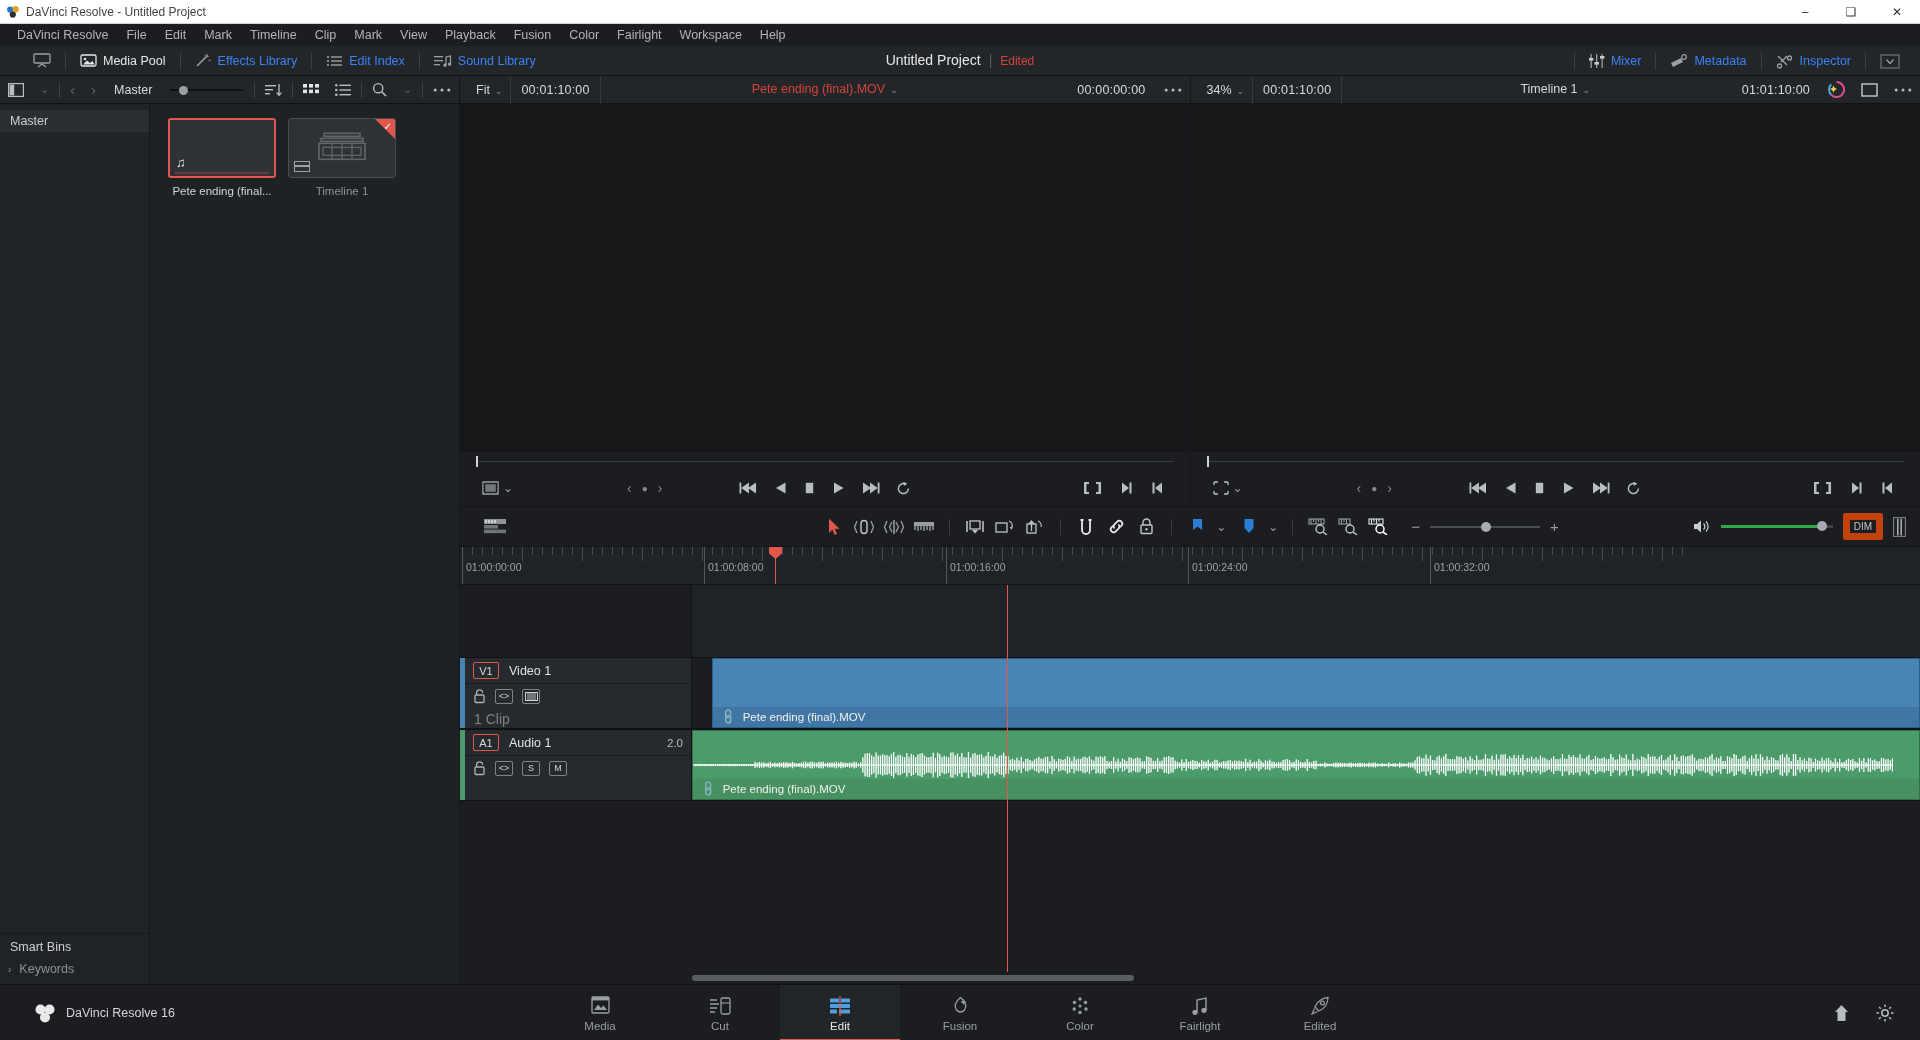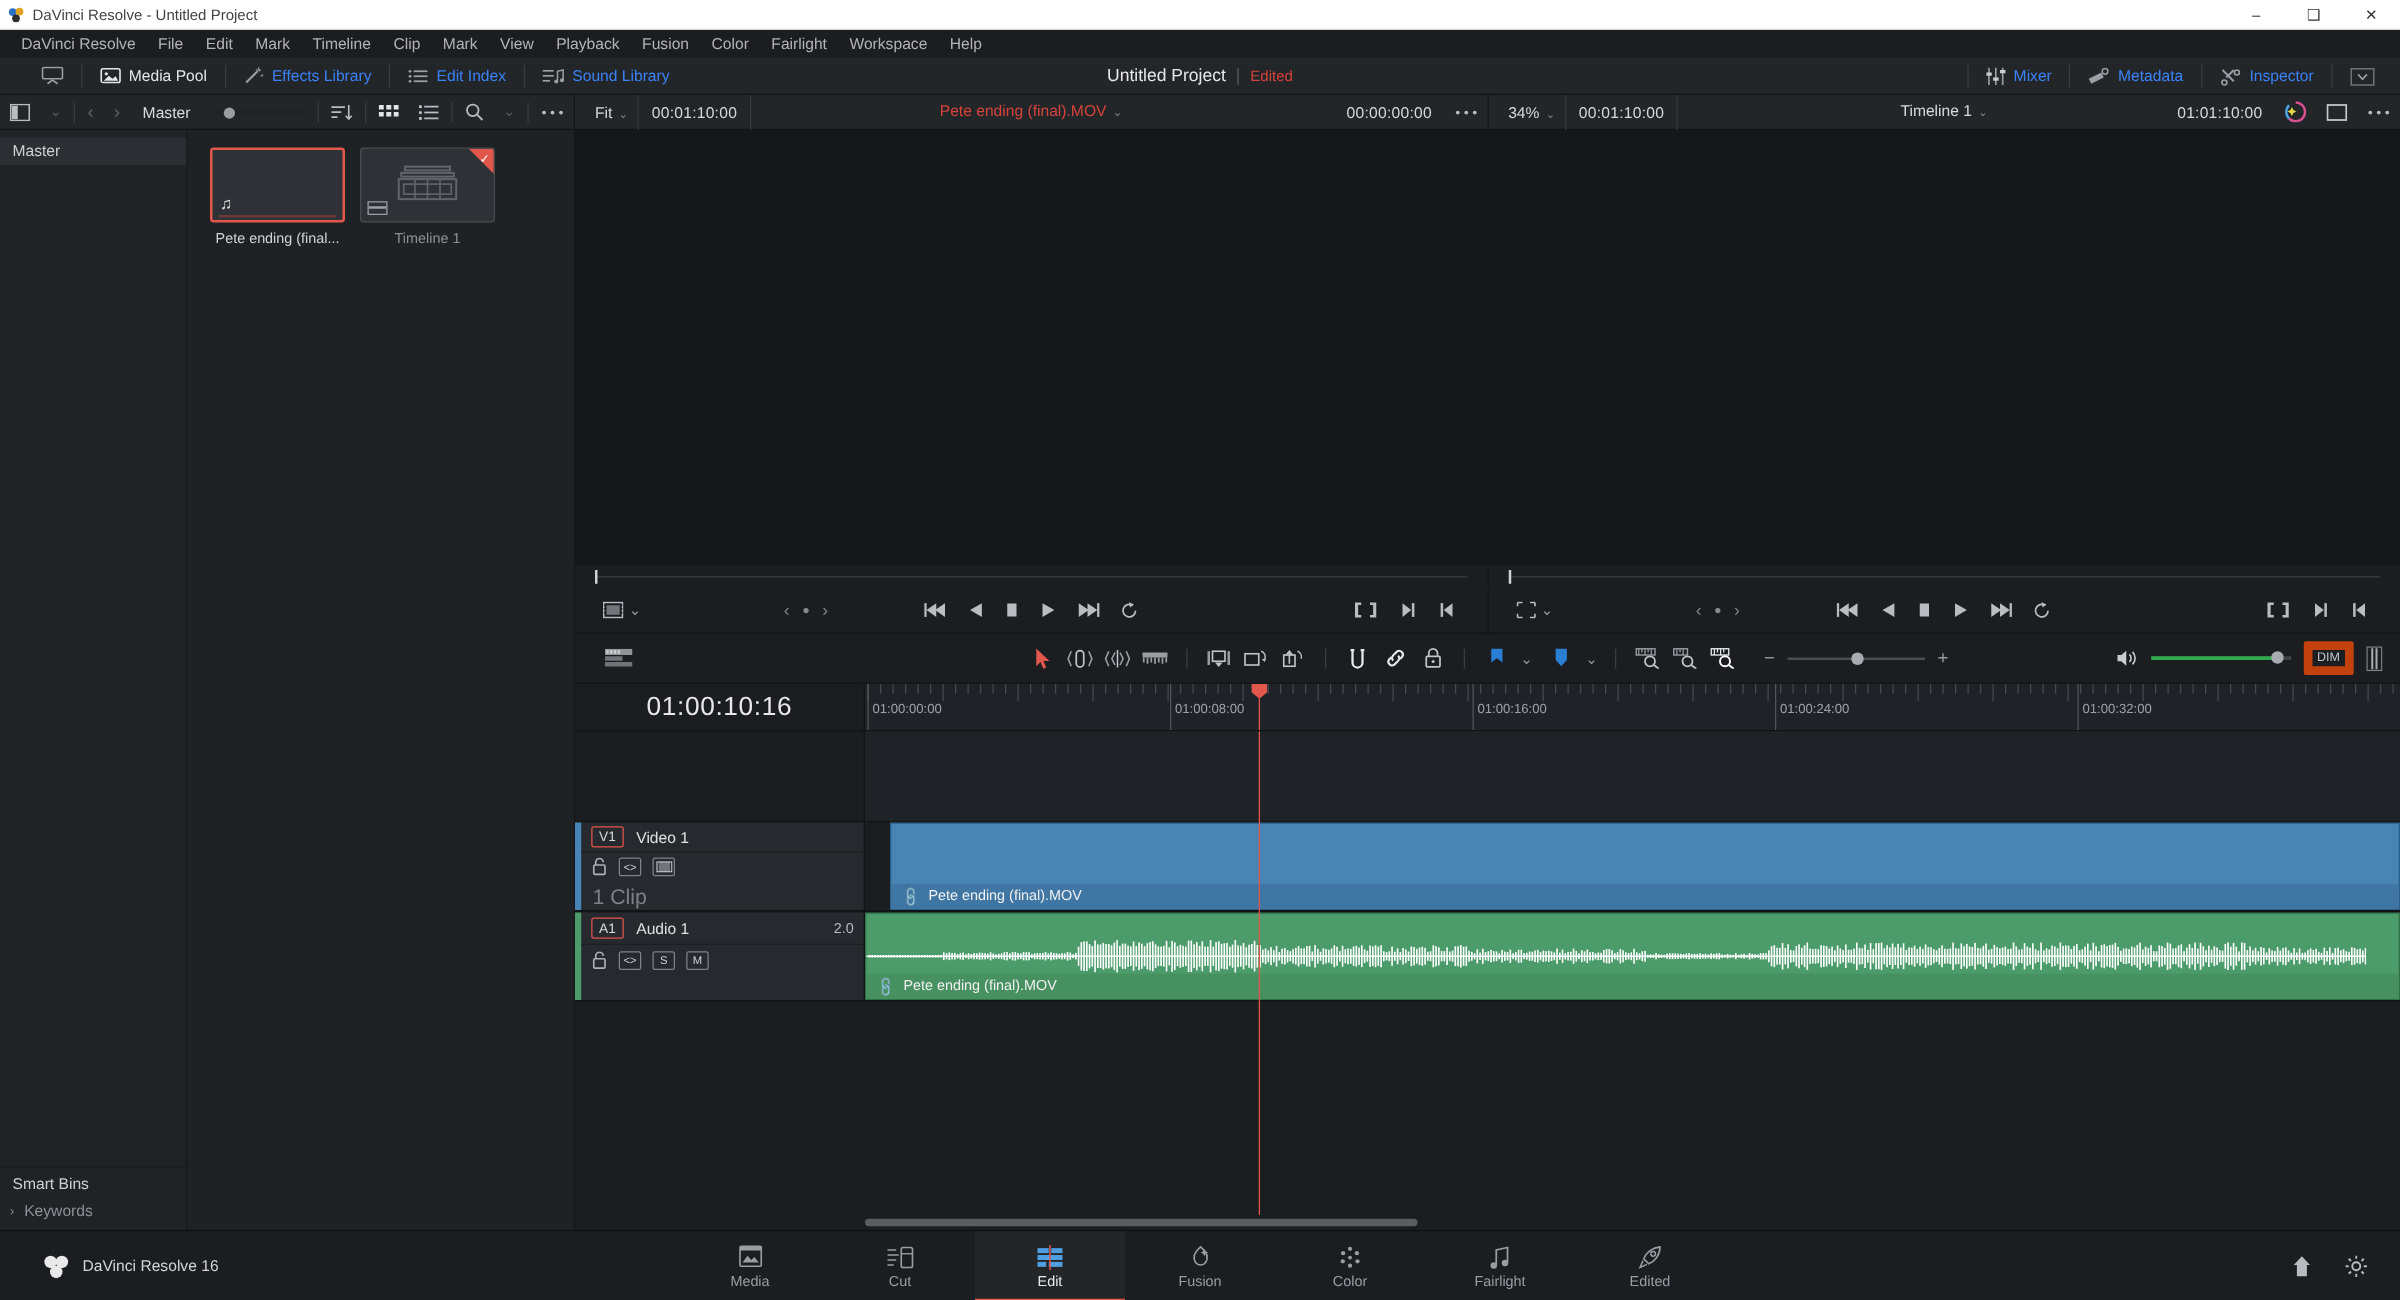--- a/index.html
+++ b/index.html
@@ -180,21 +180,21 @@
   }
   .tname { font-size:12.5px; color:#e0e0e0; }
   .tch { margin-left:auto; font-size:11.5px; color:#b6babe; }
   .thead-row2 { display:flex; align-items:center; height:24px; padding:0 8px; gap:9px; }
   .sqbtn {
     width:18px; height:15px; border:1px solid #7e8388; border-radius:2px;
     display:flex; align-items:center; justify-content:center; font-size:9px; color:#cfd3d7;
   }
   .lockicn { color:#aeb2b7; display:flex; align-items:center; }
   .tclips { flex:1; background:#1f2226; position:relative; overflow:hidden; }
-  .clipcount { font-size:17px; color:#7e8287; padding:3px 0 0 9px; }
+  .clipcount { font-size:14px; color:#7e8287; padding:3px 0 0 9px; }
 
   .clip { position:absolute; top:0; bottom:0; }
   .clip.video { background:#4884b4; border:1px solid #2a5d88; }
   .clip.audio { background:#4c9b6a; border:1px solid #2f7049; }
   .cliplabel {
     position:absolute; left:0; right:0; bottom:0; height:20px; display:flex; align-items:center;
     gap:7px; padding-left:9px; font-size:11.5px; color:#f0f0f0;
   }
   .clip.video .cliplabel { background:#3f76a3; }
   .clip.audio .cliplabel { background:#47905f; }
@@ -870,21 +870,20 @@
                   <rect x="4" y="1.6" width="1.6" height="16.8" fill="#a8acb1"></rect>
                   <rect x="7.4" y="1.6" width="1.6" height="16.8" fill="#a8acb1"></rect>
                 </svg>
             </span>
           </div>
         </div>
       </div>
 
       <div class="timeline">
         <div class="tl-rule-row">
-          <div class="tl-tc-display">01:00:10:16</div>
           <div class="ruler" id="ruler">
               <div class="rtick" style="left: 2px; height: 14px;"></div>
               <div class="rtick" style="left: 12px; height: 8px;"></div>
               <div class="rtick" style="left: 22px; height: 8px;"></div>
               <div class="rtick" style="left: 32px; height: 8px;"></div>
               <div class="rtick" style="left: 42px; height: 8px;"></div>
               <div class="rtick" style="left: 52px; height: 8px;"></div>
               <div class="rtick" style="left: 62px; height: 14px;"></div>
               <div class="rtick" style="left: 72px; height: 8px;"></div>
               <div class="rtick" style="left: 82px; height: 8px;"></div>

